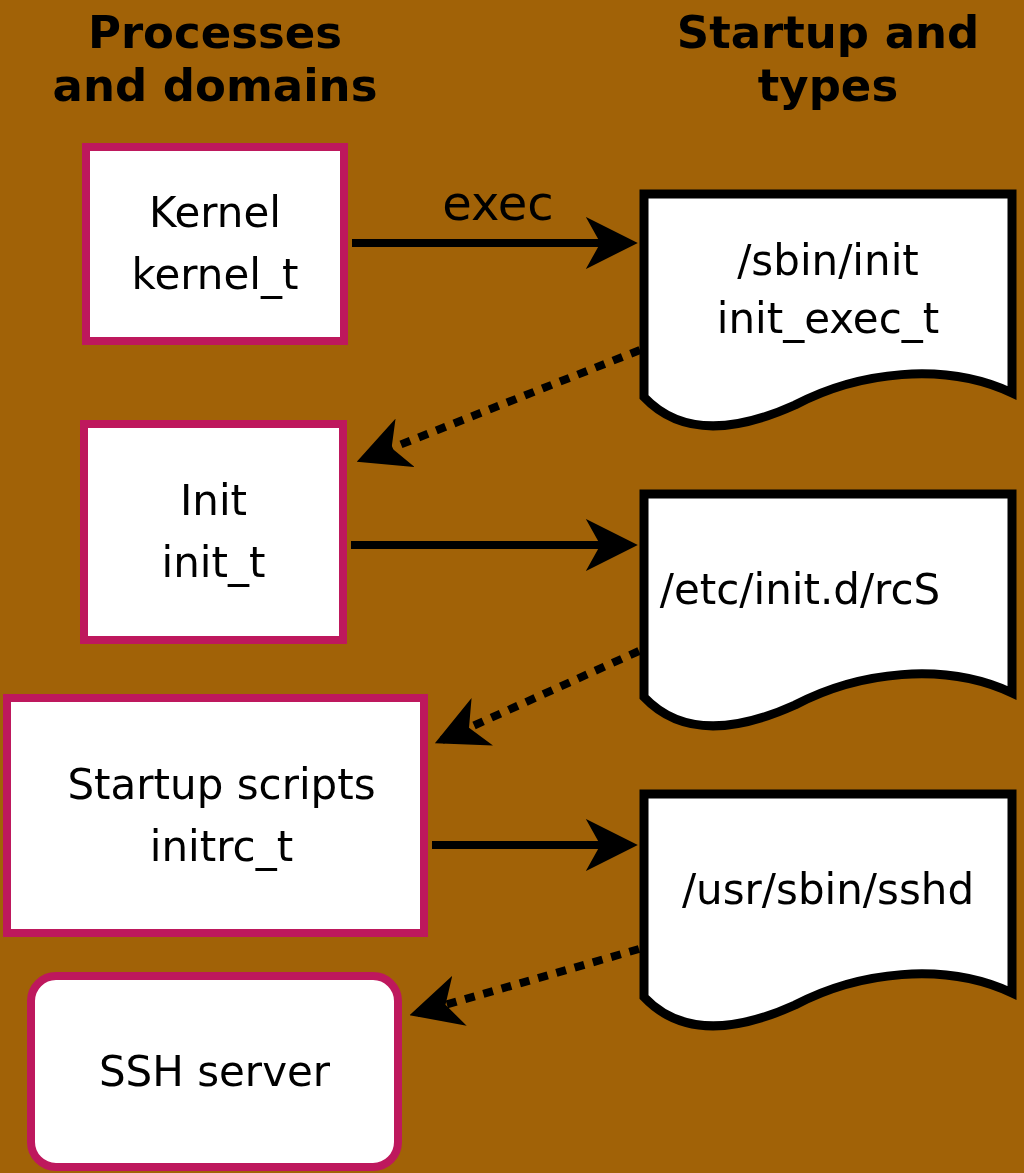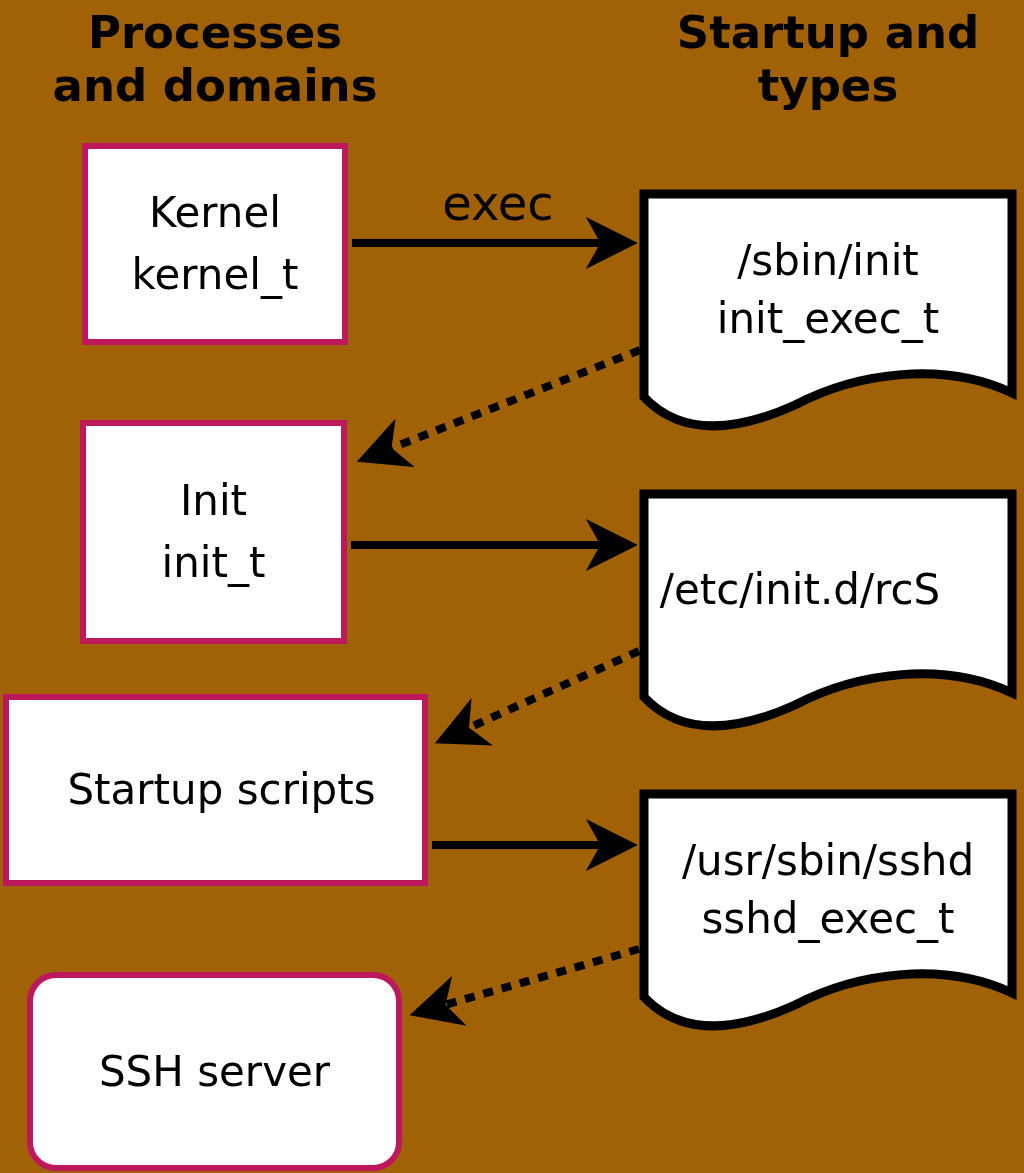--- a/index.html
+++ b/index.html
@@ -6,21 +6,21 @@
   #canvas{
     position:relative;width:1024px;height:1173px;background:#a16207;overflow:hidden;
     font-family:"DejaVu Sans","Liberation Sans",sans-serif;color:#000;
   }
   .abs{position:absolute;}
   .hdr{
     font-weight:bold;font-size:45px;line-height:53px;text-align:center;
     letter-spacing:0px;
   }
   .pbox{
-    position:absolute;border:6px solid #be185d;background:#fff;box-sizing:border-box;
+    position:absolute;border:8px solid #be185d;background:#fff;box-sizing:border-box;
     display:flex;flex-direction:column;align-items:center;justify-content:center;
     font-size:42px;line-height:62px;text-align:center;
   }
   .doctext{
     position:absolute;display:flex;flex-direction:column;align-items:center;justify-content:center;
     font-size:42px;line-height:58px;text-align:center;pointer-events:none;
   }
   .execlbl{
     position:absolute;font-size:48px;line-height:44px;text-align:center;
   }
@@ -61,34 +61,34 @@
   </div>
 
   <div class="pbox" style="left:82px;top:143px;width:266px;height:202px;">
     <div>Kernel</div>
     <div>kernel_t</div>
   </div>
   <div class="pbox" style="left:80px;top:420px;width:267px;height:224px;">
     <div>Init</div>
     <div>init_t</div>
   </div>
-  <div class="pbox" style="left:3px;top:694px;width:425px;height:192px;padding-left:12px;">
+  <div class="pbox" style="left:3px;top:694px;width:425px;height:243px;padding-left:12px;">
     <div>Startup scripts</div>
+    <div>initrc_t</div>
   </div>
   <div class="pbox" style="left:27px;top:972px;width:375px;height:199px;border-radius:29px;">
     <div>SSH server</div>
   </div>
 
   <div class="doctext" style="left:640px;top:195px;width:376px;height:190px;">
     <div>/sbin/init</div>
     <div>init_exec_t</div>
   </div>
   <div class="doctext" style="left:640px;top:495px;width:320px;height:190px;gap:9px;">
     <div>/etc/init.d/rcS</div>
   </div>
   <div class="doctext" style="left:640px;top:795px;width:376px;height:190px;">
     <div>/usr/sbin/sshd</div>
-    <div>sshd_exec_t</div>
   </div>
 
   <div class="execlbl" style="left:418px;top:181px;width:160px;">exec</div>
 
 </div>
 
 </body></html>

